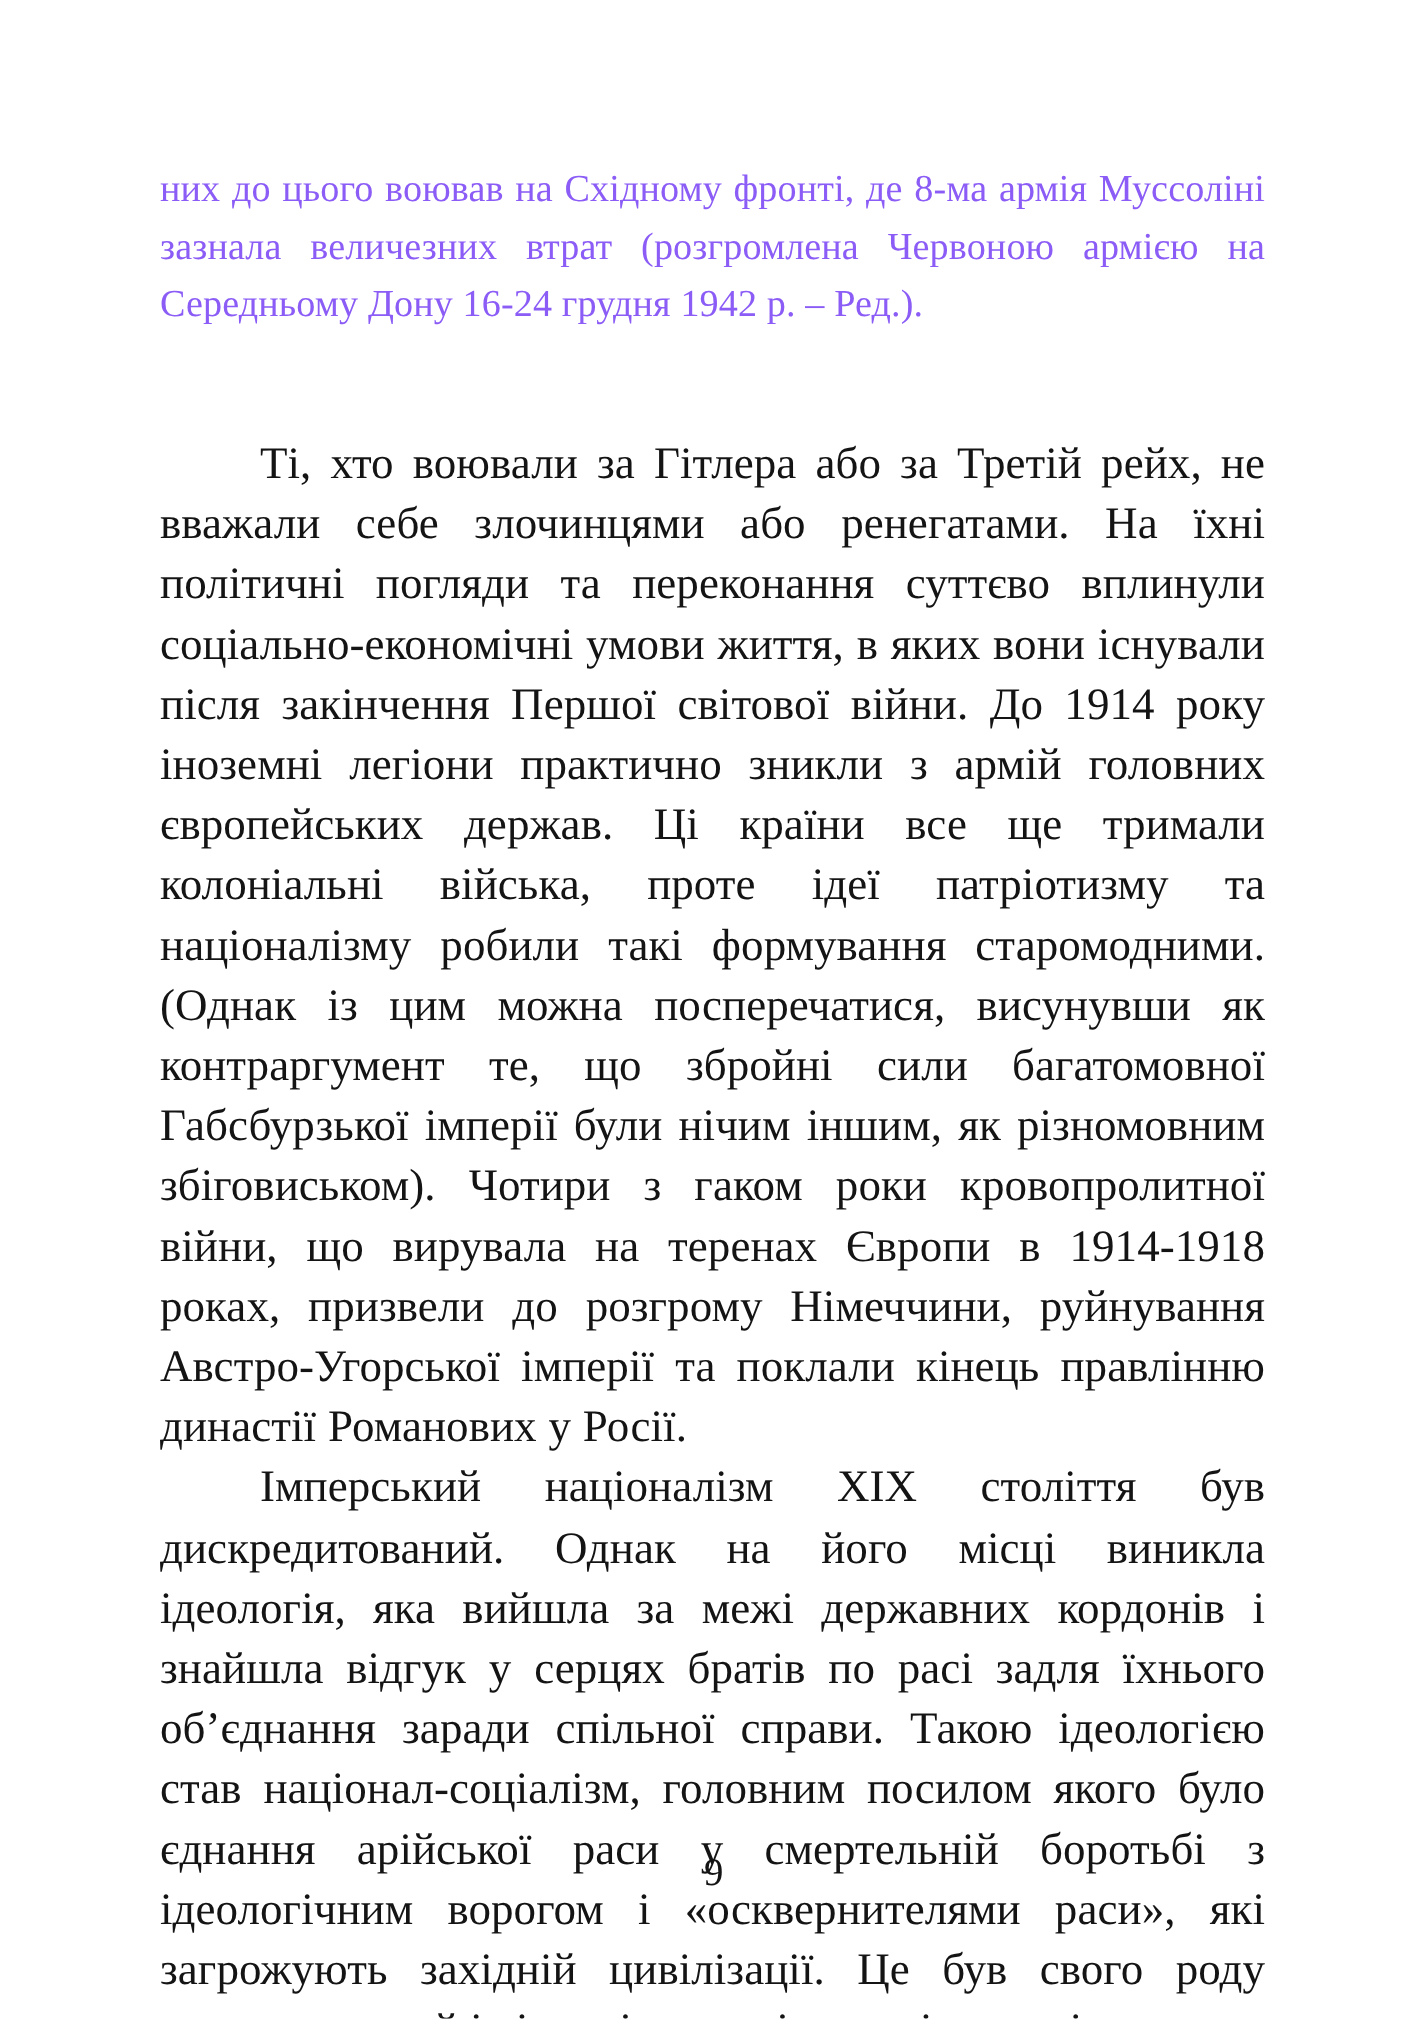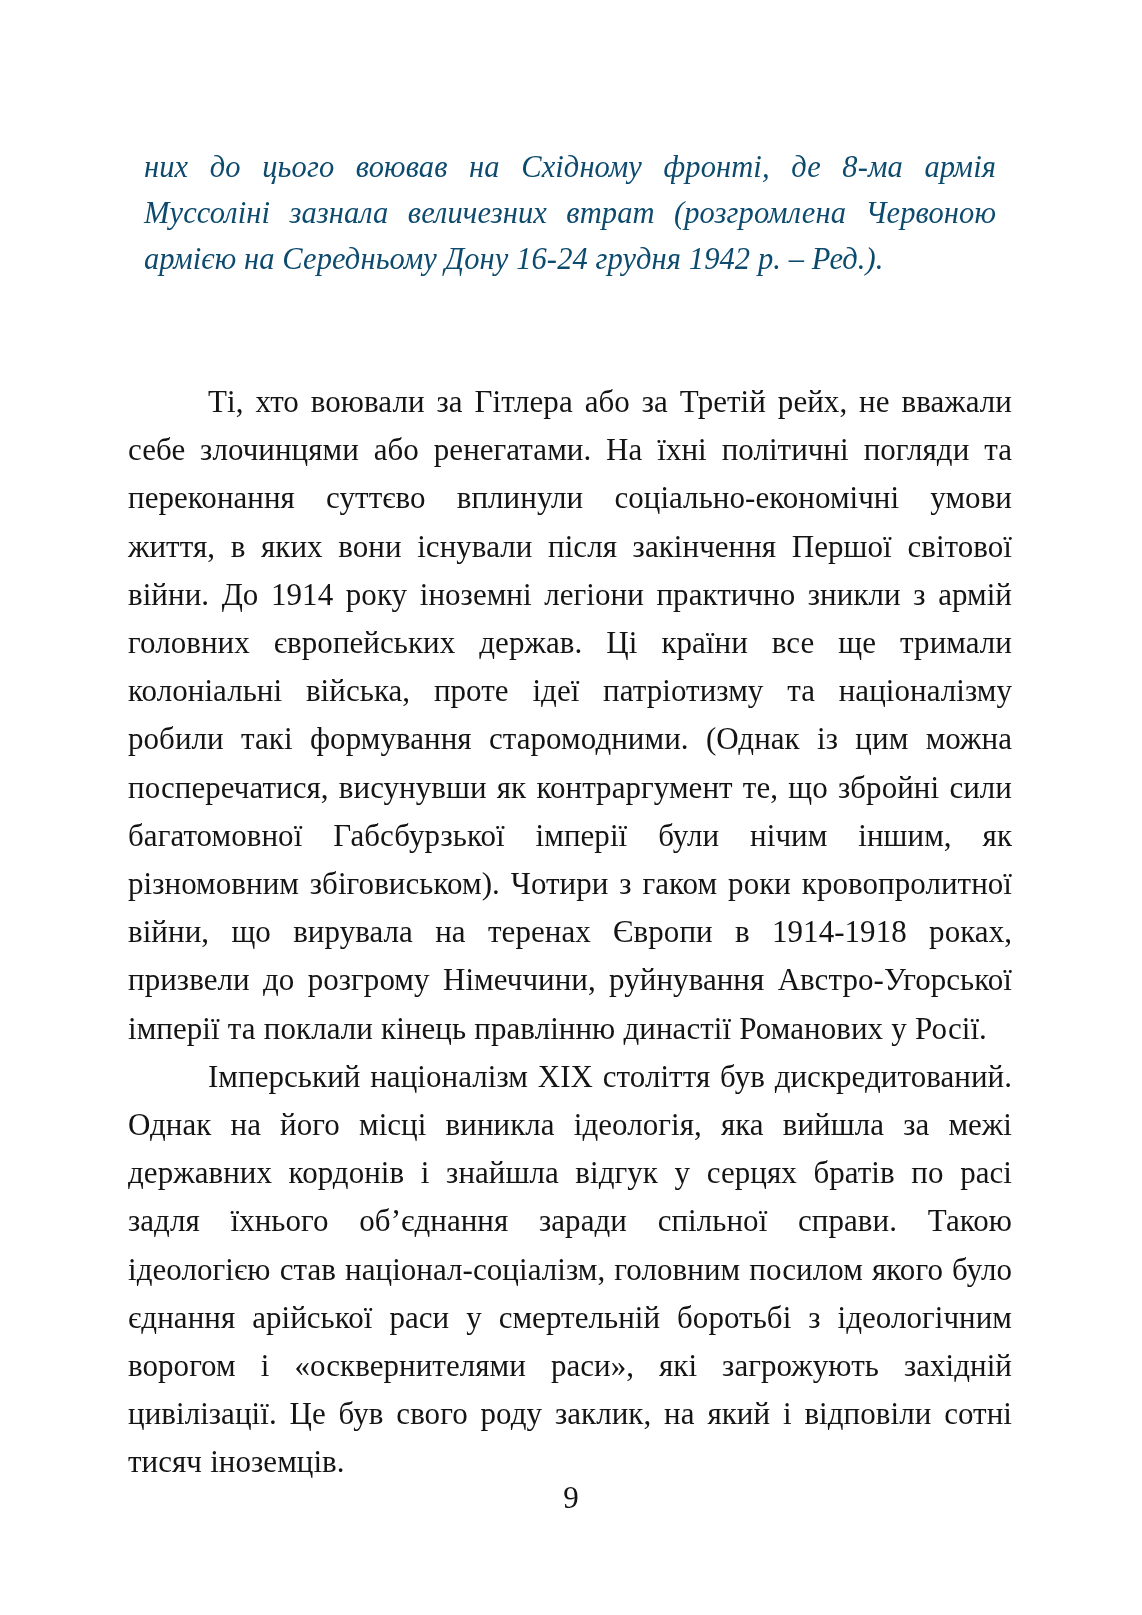--- a/index.html
+++ b/index.html
@@ -18,32 +18,31 @@
     overflow: hidden;
   }
   .text-column {
     position: absolute;
     left: 128px;
     top: 128px;
     width: 884px;
   }
   .editor-note {
     font-family: "Liberation Serif", "DejaVu Serif", serif;
-    font-style: italic;
     font-size: 30.5px;
     line-height: 46px;
-    color: #0c4a6e;
+    color: #8b5cf6;
     text-align: justify;
     text-justify: inter-word;
-    margin: 16px;
+    margin: 0;
     letter-spacing: 0.1px;
   }
   .body-para {
     font-family: "Liberation Serif", "DejaVu Serif", serif;
-    font-size: 31px;
+    font-size: 36px;
     line-height: 48.2px;
     color: #141414;
     text-align: justify;
     text-justify: inter-word;
     margin: 0;
     text-indent: 80px;
     letter-spacing: 0.05px;
     word-spacing: 0.4px;
   }
   .gap-after-note {

